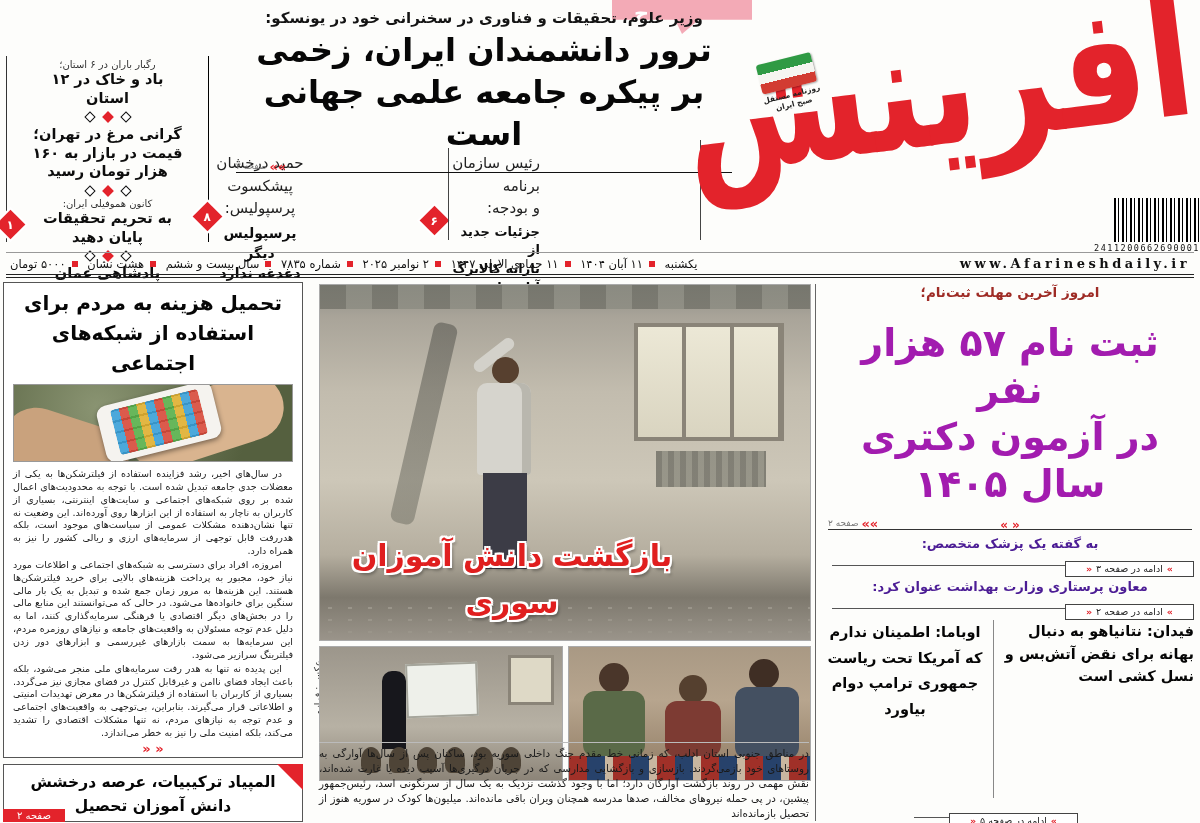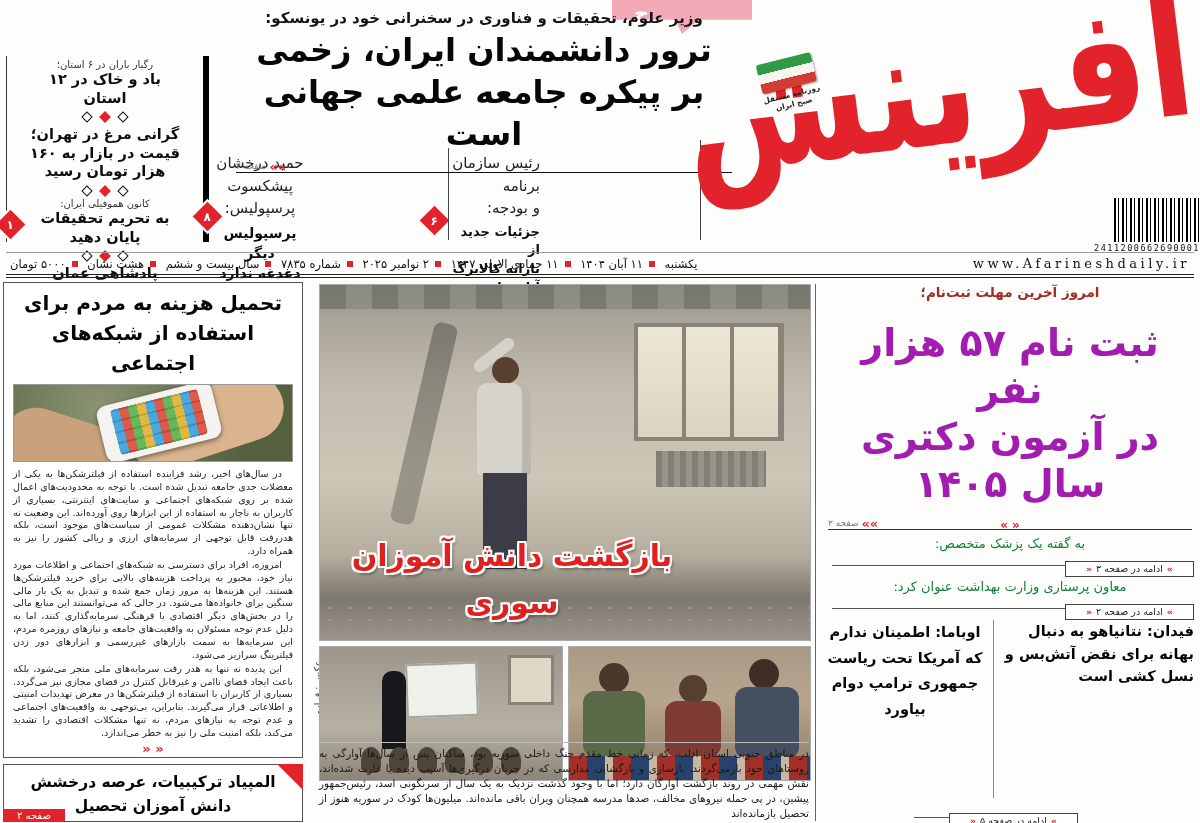--- a/index.html
+++ b/index.html
@@ -2,21 +2,21 @@
 <html lang="fa" dir="rtl"><head>
 <meta charset="utf-8">
 <style>
   html,body{margin:0;padding:0;background:#e9e9e9;}
   *{box-sizing:border-box;font-family:"DejaVu Sans",sans-serif;}
   .page{position:relative;width:1200px;height:823px;margin:0 auto;background:#fdfdfb;overflow:hidden;direction:rtl;color:#111;}
   
   .topband{position:absolute;left:0;top:0;width:1200px;height:250px;}
   .vrule{position:absolute;width:1px;background:#444;}
   
-  .briefs{position:absolute;left:6px;top:56px;width:203px;height:186px;border-left:1px solid #333;border-right:6px solid #000000;padding:2px 22px;text-align:center;}
+  .briefs{position:absolute;left:6px;top:56px;width:203px;height:186px;border-left:1px solid #333;border-right:1px solid #000000;padding:2px 22px;text-align:center;}
   .brief-kicker{font-size:10px;color:#333;margin-top:1px;}
   .brief-title{font-weight:bold;font-size:14.5px;line-height:1.3;color:#0d0d0d;}
   .dia-sep{margin:4px 0 3px;line-height:10px;}
   .dia{display:inline-block;width:8px;height:8px;border:1.5px solid #111;transform:rotate(45deg);margin:0 5px;vertical-align:middle;background:#fff;}
   .dia.red{background:#e3232b;border-color:#e3232b;}
   .pagedia{position:absolute;width:21px;height:21px;background:#e3232b;transform:rotate(45deg);display:flex;align-items:center;justify-content:center;box-shadow:0 0 0 2px #fff;}
   .pagedia span{transform:rotate(-45deg);color:#fff;font-weight:bold;font-size:12px;}
   
   .sports-text{position:absolute;left:212px;top:152px;width:96px;text-align:center;}
   .mini-kicker{font-size:15px;color:#222;line-height:1.5;}
@@ -36,32 +36,32 @@
   .logo-text{position:absolute;right:18px;top:-14px;color:#e3232b;font-weight:bold;font-size:128px;line-height:1.6;transform:rotate(-7deg) scale(1.05,1.28);transform-origin:center;}
   .emblem{position:absolute;left:6px;top:58px;width:86px;text-align:center;transform:rotate(-14deg);}
   .emblem-flag{width:56px;height:30px;margin:0 auto;border-radius:3px;background:linear-gradient(180deg,#2f9a44 0 34%,#f5f5f0 34% 66%,#d23c32 66% 100%);box-shadow:1px 1px 2px rgba(0,0,0,.35);}
   .emblem-text{font-size:7.5px;font-weight:bold;color:#222;line-height:1.3;margin-top:2px;}
   .barcode{position:absolute;left:374px;top:198px;width:86px;height:44px;background:repeating-linear-gradient(90deg,#000 0 2px,#fff 2px 4px,#000 4px 5px,#fff 5px 8px);}
   .barcode-num{position:absolute;left:235px;top:243px;width:225px;text-align:right;font-family:"DejaVu Sans Mono",monospace;font-size:8.5px;letter-spacing:1.5px;direction:ltr;color:#111;}
   
   .dateline-wrap{position:absolute;left:0;top:252px;width:1200px;}
   .dateline-wrap .hair{border-top:1px solid #999;margin:0 6px;}
   .dl-row{display:flex;justify-content:space-between;align-items:center;height:21px;padding:0 10px;}
-  .website{direction:ltr;font-family:"DejaVu Serif",serif;font-weight:normal;font-size:13px;letter-spacing:3.5px;color:#111;}
+  .website{direction:ltr;font-family:"DejaVu Serif",serif;font-weight:bold;font-size:13px;letter-spacing:3.5px;color:#111;}
   .dl-items{font-size:11.5px;color:#111;white-space:nowrap;}
   .sq{display:inline-block;width:6px;height:6px;background:#e3232b;margin:0 6px;vertical-align:1px;}
   .dbl{border-top:1px solid #222;margin:0 6px;} .dbl2{border-top:1px solid #222;margin:2px 6px 0 6px;}
   
   .col-right{position:absolute;left:818px;top:282px;width:382px;height:541px;border-right:none;text-align:center;padding:0 6px 0 8px;overflow:hidden;}
   .col-right-edge{position:absolute;left:815px;top:284px;width:1px;height:537px;background:#666;}
   .red-kicker{color:#9e2b25;font-weight:bold;font-size:13.5px;margin-top:2px;}
   .doc-headline{font-weight:bold;font-size:38px;line-height:1.24;letter-spacing:-1px;color:#a21caf;margin-top:20px;}
   .rule-row{position:relative;border-bottom:1px solid #333;height:15px;margin:7px 2px 6px 2px;}
   .midmark{position:absolute;left:50%;top:3px;transform:translateX(-50%);color:#e3232b;font-weight:bold;font-size:12px;}
-  .sec-kicker{font-weight:normal;font-size:13px;color:#15803d;margin-top:6px;text-align:center;}
+  .sec-kicker{font-weight:bold;font-size:13px;color:#4c1d95;margin-top:6px;text-align:center;}
   .sec-headline{font-weight:bold;font-size:20px;line-height:1.35;color:#060606;margin-top:3px;}
   .sec-headline.big{font-size:22px;}
   .cont{position:relative;text-align:right;margin:6px 0 2px;height:16px;}
   .cont::before{content:"";position:absolute;left:6px;right:6px;top:8px;border-top:1px solid #555;}
   .cont-box{position:relative;display:inline-block;background:#fff;border:1px solid #444;padding:0 16px;font-size:9.5px;line-height:14px;color:#222;}
   .cont-box .c{color:#e3232b;font-weight:bold;margin:0 4px;}
   .bot-articles{display:flex;gap:9px;margin-top:4px;text-align:right;height:178px;overflow:hidden;}
   .bot-div{width:1px;background:#888;}
   .art-head{font-weight:bold;font-size:14.5px;line-height:1.55;color:#060606;}
   .art-head.center{text-align:center;line-height:1.75;}

